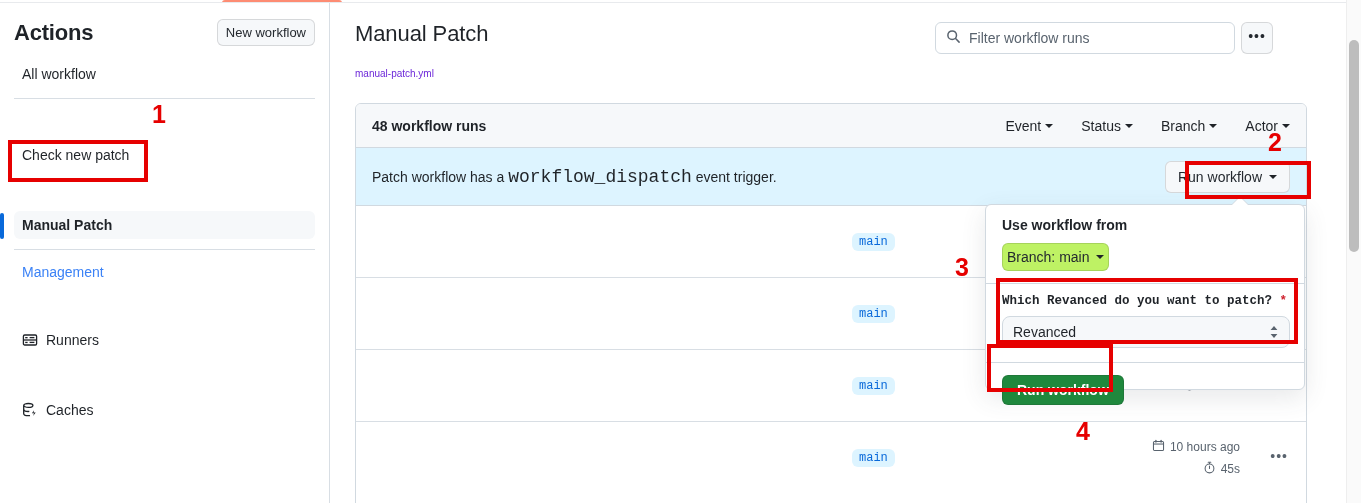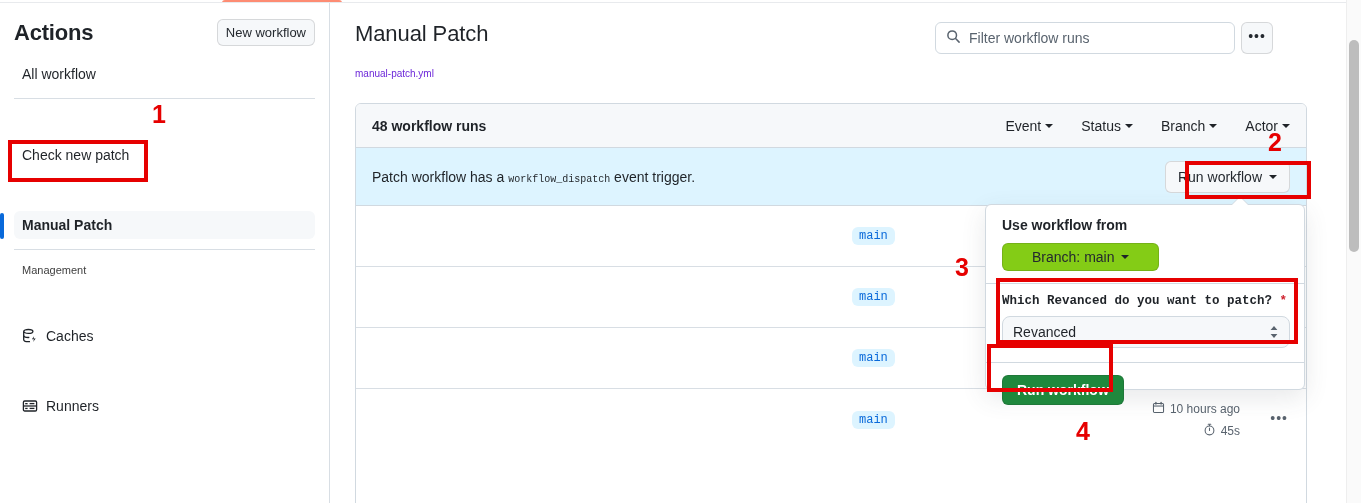--- a/index.html
+++ b/index.html
@@ -49,21 +49,21 @@
   .nav-item.all{ margin-top:4px; }
   .nav-divider{ height:1px; background:#d8dee4; margin:10px 0 8px 0; }
   .nav-item.selected{
     background:#f6f8fa; font-weight:600;
   }
   .nav-item.selected::before{
     content:""; position:absolute; left:-14px; top:2px;
     width:4px; height:26px; background:#0969da; border-radius:6px;
   }
   .nav-section-label{
-    font-size:11px; color:#404040; font-weight:400;
+    font-size:14px; color:#3b82f6; font-weight:400;
     padding:6px 8px 4px 8px;
   }
   .nav-ico{ width:16px; height:16px; flex:0 0 16px; display:inline-block; color:#1f2328; }
   .nav-ico svg{ display:block; }
 
   
   .main{
     position:absolute; left:331px; top:3px; width:1000px; height:500px;
     background:#fff; overflow:hidden;
   }
@@ -104,30 +104,30 @@
   .filter-btn{
     font-size:14px; color:#1f2328; cursor:pointer; display:flex; align-items:center; gap:4px;
   }
   .caret{ width:0;height:0;border-left:4px solid transparent;border-right:4px solid transparent;border-top:4px solid #1f2328; display:inline-block; }
 
   .dispatch-banner{
     height:58px; background:#ddf4ff; border-bottom:1px solid #d1d9e0;
     display:flex; align-items:center; padding:0 16px; position:relative;
   }
   .dispatch-text{ font-size:14px; color:#1f2328; }
-  .mono-inline{ font-family:"Liberation Mono", monospace; font-size:10px; }
+  .mono-inline{ font-family:"Liberation Mono", monospace; font-size:18px; }
   .run-workflow-btn{
     position:absolute; right:16px; top:13px;
     height:32px; display:flex; align-items:center; gap:7px;
     background:#f6f8fa; border:1px solid rgba(31,35,40,0.15); border-radius:6px;
     padding:0 12px; font-size:14px; color:#24292f; cursor:pointer; white-space:nowrap;
   }
 
   .run-row{
-    height:61px; border-bottom:1px solid #d8dee4;
+    height:72px; border-bottom:1px solid #d8dee4;
     display:flex; align-items:center; padding:0 16px; position:relative;
   }
   .run-row:last-child{ border-bottom:none; }
   .branch-badge{
     position:absolute; left:496px;
     font-family:"Liberation Mono", monospace; font-size:12px; color:#0969da;
     background:#ddf4ff; border-radius:6px; padding:2px 7px;
   }
   .meta-col{
     position:absolute; right:66px; display:flex; flex-direction:column; gap:6px;
@@ -154,22 +154,22 @@
   .popup-caret-inner{
     position:absolute; left:246px; top:-8px; width:0;height:0;
     border-left:8px solid transparent; border-right:8px solid transparent;
     border-bottom:8px solid #fff;
   }
   .popup-sec{ padding:12px 16px; }
   .popup-sec.b1{ border-bottom:1px solid #d1d9e0; }
   .popup-label{ font-size:14px; font-weight:600; color:#1f2328; }
   .branch-select{
     margin-top:10px; display:inline-flex; align-items:center; gap:7px;
-    background:#84cc16; border:1px solid rgba(31,35,40,0.15); border-radius:6px;
-    padding:5px 29px; font-size:14px; color:#24292f; cursor:pointer;
+    background:#bef264; border:1px solid rgba(31,35,40,0.15); border-radius:6px;
+    padding:5px 4px; font-size:14px; color:#24292f; cursor:pointer;
   }
   .popup-sec.b2{ border-bottom:1px solid #d1d9e0; padding:10px 16px 14px 16px; }
   .field-label{
     font-family:"Liberation Mono", monospace; font-size:12.5px; font-weight:700; color:#1f2328;
   }
   .req-star{ color:#cf222e; font-weight:700; }
   .input-select{
     margin-top:8px; width:288px; height:32px;
     background:#f6f8fa; border:1px solid #d1d9e0; border-radius:8px;
     display:flex; align-items:center; padding:0 10px; font-size:14px; color:#1f2328;
@@ -223,45 +223,45 @@
       <span>Check new patch</span>
     </div>
 
     <div class="nav-item selected">
       <span>Manual Patch</span>
     </div>
 
     <div class="nav-divider"></div>
 
     <div class="nav-section-label">Management</div>
-
-    <div class="nav-item">
-      <span class="nav-ico">
-        <svg width="16" height="16" viewBox="0 0 16 16" fill="none" stroke="#1f2328" stroke-width="1.3">
-          <ellipse cx="6.3" cy="3.4" rx="4.6" ry="1.9"></ellipse>
-          <path d="M1.7 3.4v8.4c0 1.05 2.06 1.9 4.6 1.9 .6 0 1.17-.05 1.7-.13"></path>
-          <path d="M1.7 7.6c0 1.05 2.06 1.9 4.6 1.9 .35 0 .7-.02 1.02-.05"></path>
-          <path d="M12.1 8.2l-2.2 3.1h2.1l-.9 2.6 2.6-3.3h-2.1z" fill="#1f2328" stroke="none"></path>
-        </svg>
-      </span>
-      <span>Caches</span>
-    </div>
 
     <div class="nav-item">
       <span class="nav-ico">
         <svg width="16" height="16" viewBox="0 0 16 16" fill="none" stroke="#1f2328" stroke-width="1.3">
           <rect x="1.4" y="3" width="13.2" height="10" rx="1.3"></rect>
           <line x1="1.4" y1="8" x2="14.6" y2="8"></line>
           <rect x="3.2" y="5" width="2.4" height="1.3" fill="#1f2328" stroke="none"></rect>
           <rect x="3.2" y="9.8" width="2.4" height="1.3" fill="#1f2328" stroke="none"></rect>
           <line x1="7.6" y1="5.6" x2="12.4" y2="5.6"></line>
           <line x1="7.6" y1="10.4" x2="12.4" y2="10.4"></line>
         </svg>
       </span>
       <span>Runners</span>
+    </div>
+
+    <div class="nav-item">
+      <span class="nav-ico">
+        <svg width="16" height="16" viewBox="0 0 16 16" fill="none" stroke="#1f2328" stroke-width="1.3">
+          <ellipse cx="6.3" cy="3.4" rx="4.6" ry="1.9"></ellipse>
+          <path d="M1.7 3.4v8.4c0 1.05 2.06 1.9 4.6 1.9 .6 0 1.17-.05 1.7-.13"></path>
+          <path d="M1.7 7.6c0 1.05 2.06 1.9 4.6 1.9 .35 0 .7-.02 1.02-.05"></path>
+          <path d="M12.1 8.2l-2.2 3.1h2.1l-.9 2.6 2.6-3.3h-2.1z" fill="#1f2328" stroke="none"></path>
+        </svg>
+      </span>
+      <span>Caches</span>
     </div>
   </div>
 
   <div class="main">
 
     <div class="main-head">
       <div class="page-title">Manual Patch</div>
       <div class="page-subtitle">manual-patch.yml</div>
 
       <div class="search-wrap">

